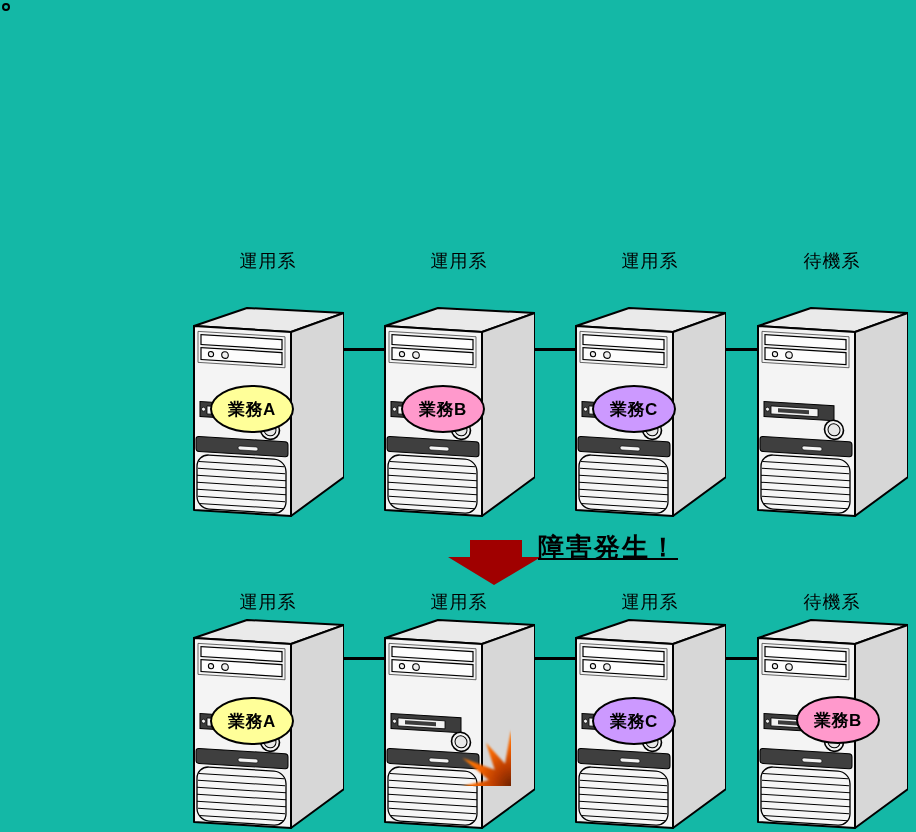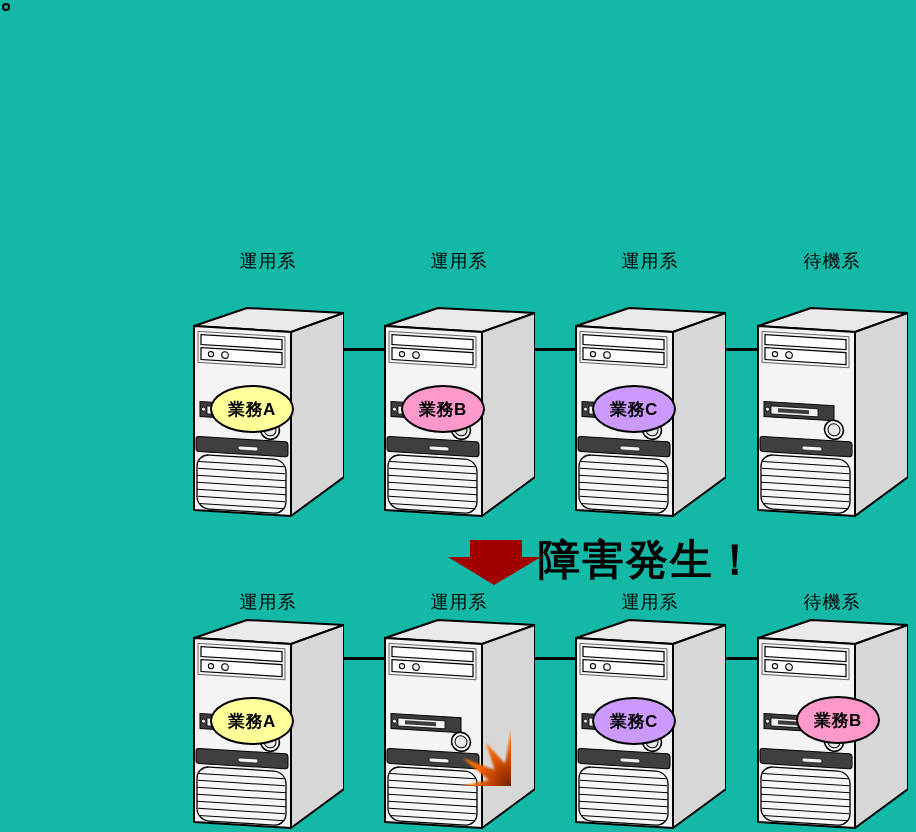--- a/index.html
+++ b/index.html
@@ -26,21 +26,21 @@
   }
   .task-right{left:24px;top:79px;}
   
   .explosion{position:absolute;left:4px;top:45px;width:124px;height:124px;}
   
   .link{position:absolute;height:3px;width:43px;background:#000;}
   .lk0{left:341px}.lk1{left:532px}.lk2{left:723px}
   .lkr0{top:348px}.lkr1{top:657px}
   
   .failure-arrow{position:absolute;left:446px;top:538px;width:98px;height:50px;}
-  .failure-text{position:absolute;left:538px;top:541px;font-size:42px;font-weight:bold;letter-spacing:2px;line-height:38px;white-space:nowrap;}
+  .failure-text{position:absolute;left:538px;top:528px;font-size:26px;font-weight:bold;letter-spacing:2px;line-height:38px;white-space:nowrap;text-decoration:underline;}
   .hidden-defs{position:absolute;width:0;height:0;overflow:hidden;}
 </style>
 </head>
 <body>
 
 <div class="canvas">
 
   <svg class="hidden-defs" aria-hidden="true">
     <defs>
       <radialGradient id="expGrad" cx="50%" cy="50%" r="50%">

